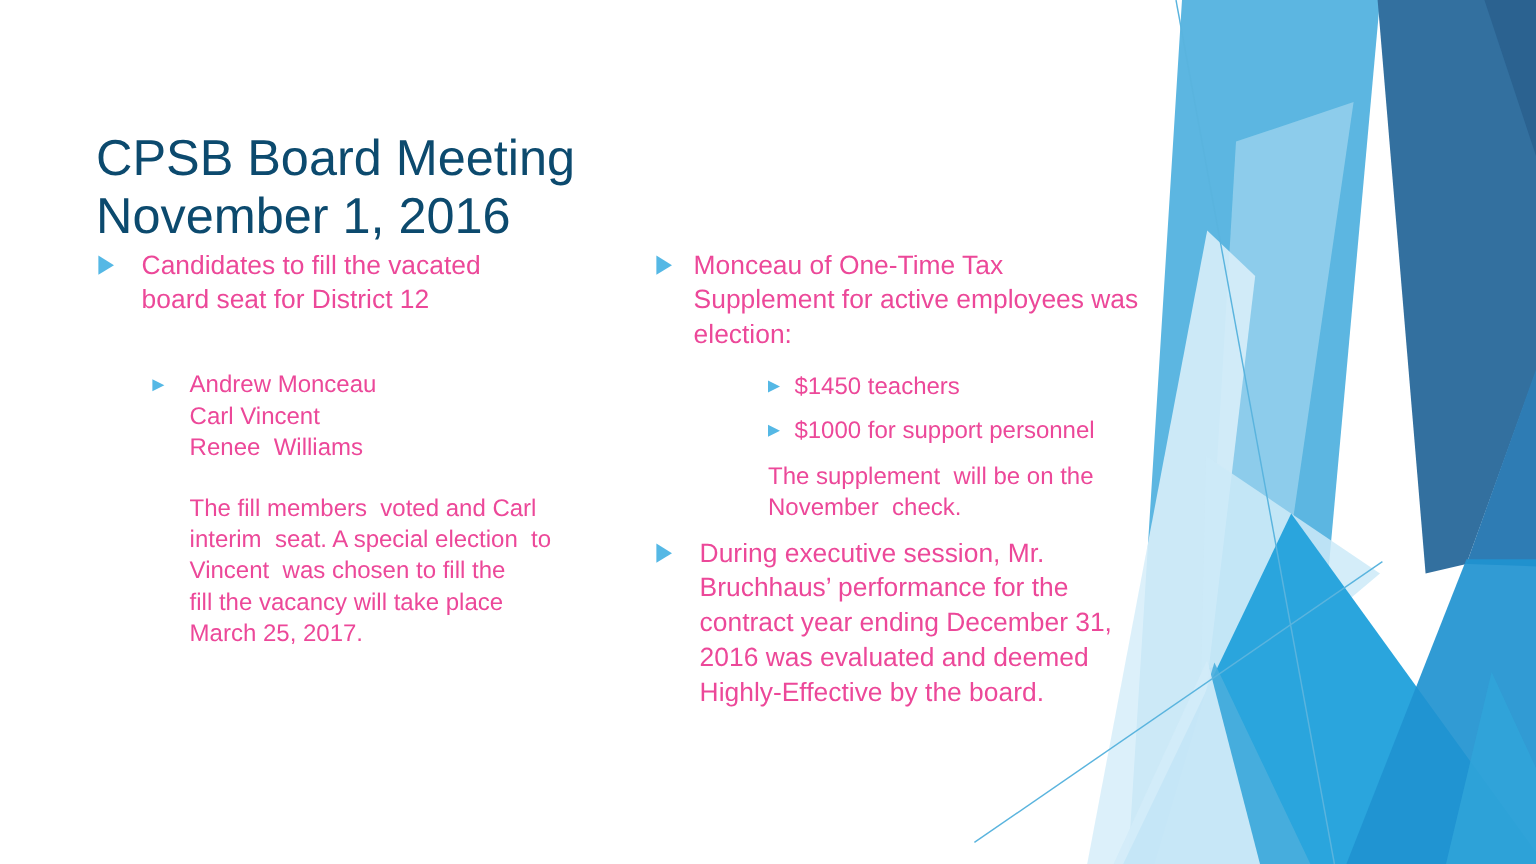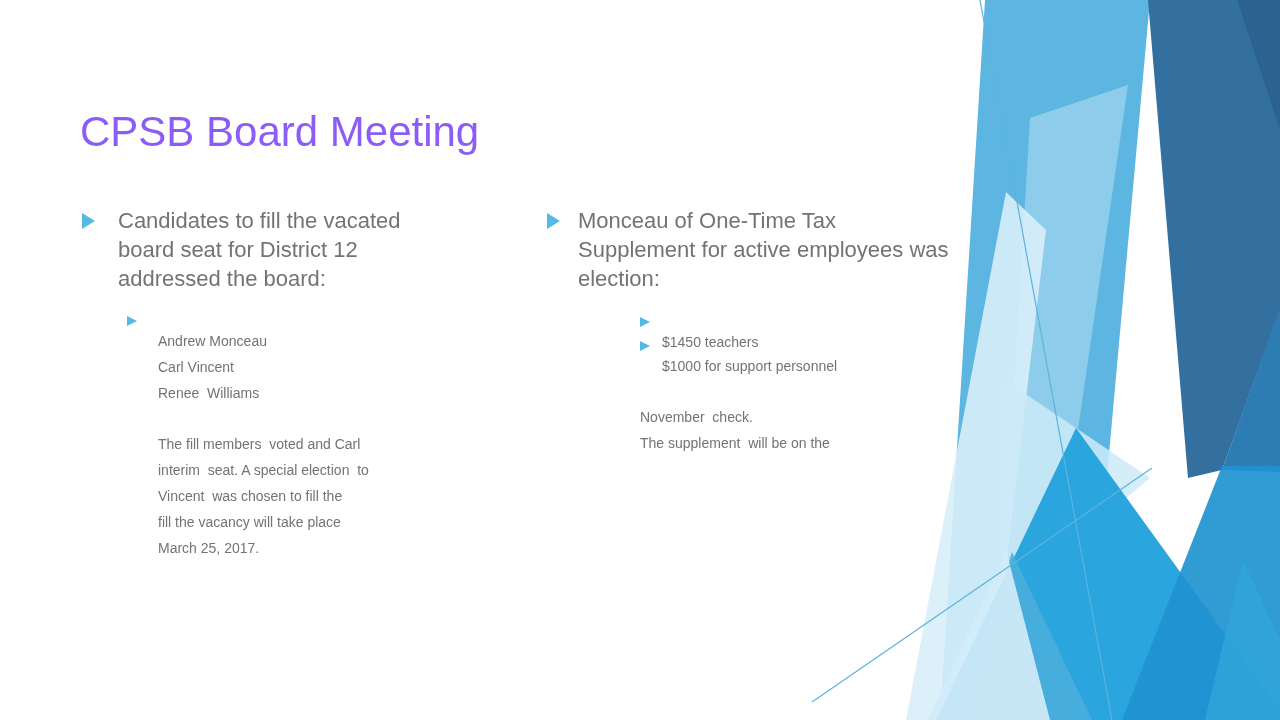--- a/index.html
+++ b/index.html
@@ -14,32 +14,32 @@
   .bg-decoration {
     position: absolute;
     left: 0; top: 0;
     width: 1280px; height: 720px;
     pointer-events: none;
   }
   .title {
     position: absolute;
     left: 80px;
     top: 80px;
-    color: #8b5cf6;
+    color: #0c4a6e;
     font-size: 42px;
     line-height: 48px;
     font-weight: 400;
     letter-spacing: 0px;
   }
   .line { display: block; white-space: pre; }
   .block { position: absolute; }
   .b-row { display: flex; align-items: flex-start; }
-  .txt { color: #737373; }
+  .txt { color: #ec4899; }
   .lv1 { font-size: 22px; line-height: 29px; }
-  .lv2 { font-size: 14px; line-height: 26px; margin-top: 20px; }
+  .lv2 { font-size: 20px; line-height: 26px; }
   .tri {
     flex: none;
     width: 0; height: 0;
     border-top: 8px solid transparent;
     border-bottom: 8px solid transparent;
     border-left: 13px solid #55b8e5;
   }
   .tri.big   { margin-top: 7px; }
   .tri.small {
     border-top-width: 5px;
@@ -48,21 +48,21 @@
     margin-top: 8px;
   }
   #l-b1 { left: 82px;  top: 206px; }
   #l-b1 .txt { margin-left: 23px; }
   #l-b2 { left: 127px; top: 308px; }
   #l-b2 .txt { margin-left: 21px; }
   #l-p  { left: 158px; top: 411px; }
   #r-b1 { left: 547px; top: 206px; }
   #r-b1 .txt { margin-left: 18px; }
   #r-s1 { left: 640px; top: 309px; }
-  #r-s2 { left: 640px; top: 333px; }
+  #r-s2 { left: 640px; top: 346px; }
   #r-s1 .txt, #r-s2 .txt { margin-left: 12px; }
   #r-p  { left: 640px; top: 384px; }
   #r-b2 { left: 547px; top: 446px; }
   #r-b2 .txt { margin-left: 23px; }
 </style>
 </head>
 <body>
 
 <div class="slide">
 
@@ -78,28 +78,28 @@
     <polygon points="1222,466 1280,466 1280,720 1122,720" fill="#1f93d0" opacity="0.92"></polygon>
     <polygon points="1243,560 1280,640 1280,720 1205,720" fill="#31a5da" opacity="0.8"></polygon>
     <polygon points="1012,552 1092,720 962,720" fill="#49aedd" opacity="0.9"></polygon>
     <polygon points="1006,550 1050,720 928,720" fill="#d2ebf8" opacity="0.92"></polygon>
     <line x1="980" y1="0" x2="1112" y2="720" stroke="#5ab4de" stroke-width="1.2"></line>
     <line x1="1152" y1="468" x2="812" y2="702" stroke="#5ab4de" stroke-width="1.2"></line>
   </svg>
 
   <h1 class="title">
     <span class="line">CPSB Board Meeting</span>
+    <span class="line">November 1, 2016</span>
   </h1>
 
   <div class="block b-row" id="l-b1">
     <span class="tri big"></span>
     <div class="txt lv1">
       <span class="line">Candidates to fill the vacated</span>
       <span class="line">board seat for District 12</span>
-      <span class="line">addressed the board:</span>
     </div>
   </div>
 
   <div class="block b-row" id="l-b2">
     <span class="tri small"></span>
     <div class="txt lv2">
       <span class="line">Andrew Monceau</span>
       <span class="line">Carl Vincent</span>
       <span class="line">Renee  Williams</span>
     </div>
@@ -130,18 +130,28 @@
   </div>
 
   <div class="block b-row" id="r-s2">
     <span class="tri small"></span>
     <div class="txt lv2">
       <span class="line">$1000 for support personnel</span>
     </div>
   </div>
 
   <div class="block txt lv2" id="r-p">
+    <span class="line">The supplement  will be on the</span>
     <span class="line">November  check.</span>
-    <span class="line">The supplement  will be on the</span>
   </div>
 
+  <div class="block b-row" id="r-b2">
+    <span class="tri big"></span>
+    <div class="txt lv1">
+      <span class="line">During executive session, Mr.</span>
+      <span class="line">Bruchhaus’ performance for the</span>
+      <span class="line">contract year ending December 31,</span>
+      <span class="line">2016 was evaluated and deemed</span>
+      <span class="line">Highly-Effective by the board.</span>
+    </div>
+  </div>
 
 </div>
 
 </body></html>

